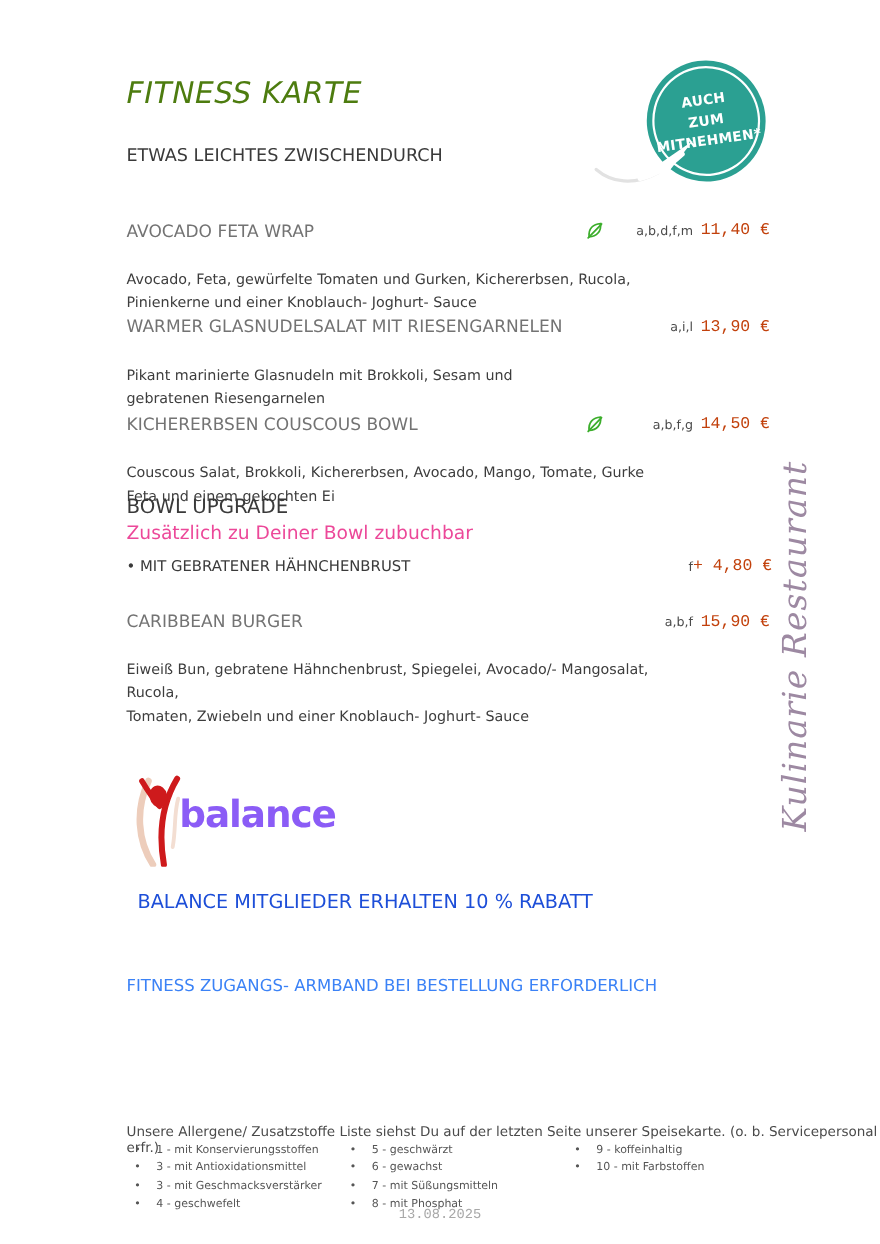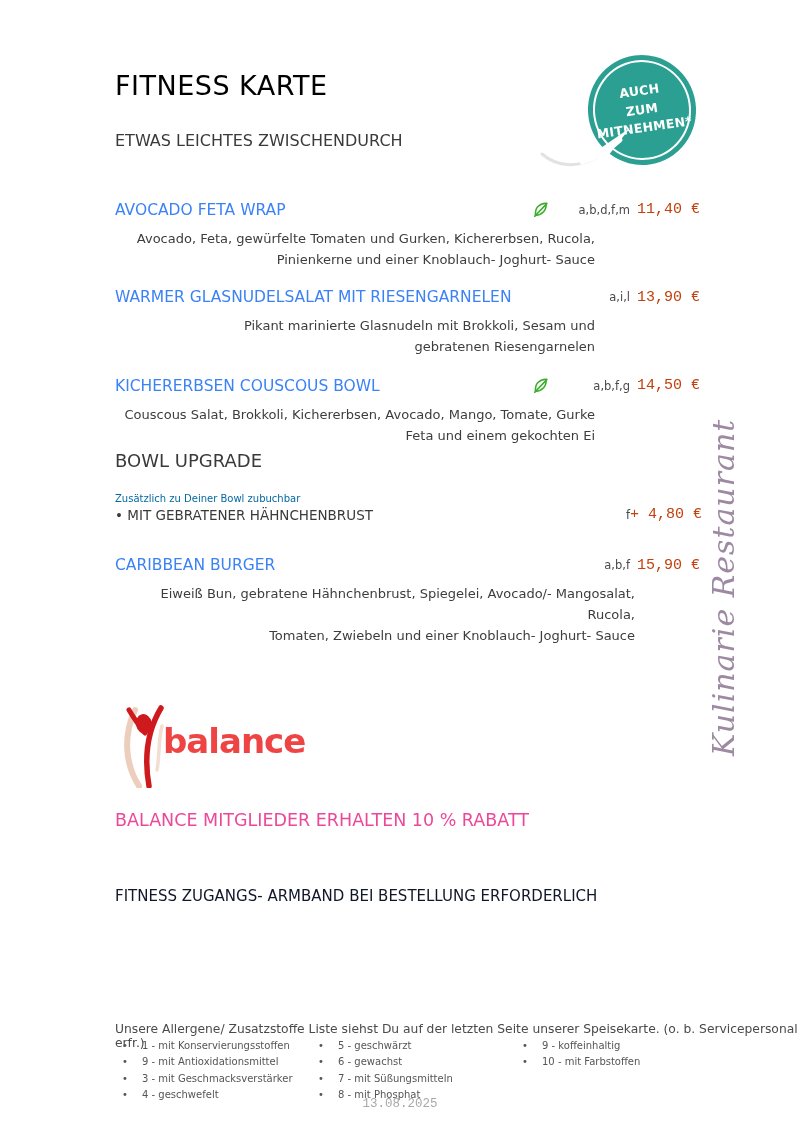--- a/index.html
+++ b/index.html
@@ -1,55 +1,55 @@
 <!DOCTYPE html>
 <html><head>
 <meta charset="utf-8">
 <style>
   html,body { margin:0; padding:0; background:#ffffff; }
   .page {
     position:relative; width:800px; height:1131px; background:#ffffff;
     font-family:"DejaVu Sans","Liberation Sans",sans-serif; color:#3d3d3d; overflow:hidden;
   }
   
-  .page-title { position:absolute; left:115px; top:70px; font-size:27px; font-weight:400; color:#000000; letter-spacing:0.5px; }
+  .page-title { position:absolute; left:115px; top:70px; font-size:27px; font-weight:400; color:#4d7c0f; letter-spacing:0.5px;font-style:italic; }
   .page-subtitle { position:absolute; left:115px; top:131px; font-size:16px; color:#3a3a3a; }
 
   
   .badge { position:absolute; left:588px; top:55px; width:108px; height:110px; border-radius:50%;
            background:#2BA092; transform:rotate(-8deg); display:flex; align-items:center; justify-content:center; }
   .badge-ring { position:absolute; inset:5px; border:2.5px solid #ffffff; border-radius:50%; }
   .badge-text { position:relative; text-align:center; color:#ffffff; font-weight:bold; font-size:12.5px; line-height:1.5; letter-spacing:0.3px; }
   .swoosh { position:absolute; left:538px; top:116px; }
 
   
   .watermark { position:absolute; left:706px; top:292px; height:590px; width:92px;
                writing-mode:vertical-rl; transform:rotate(180deg);
                font-family:"DejaVu Serif","Liberation Serif",serif; font-style:italic;
                font-size:30px; color:#9D89A2; letter-spacing:1px; text-align:center; }
 
   
   .menu-item { position:absolute; left:115px; width:585px; }
   .row { display:flex; align-items:center; }
-  .item-name { flex:1; font-size:15.5px; color:#3b82f6; }
+  .item-name { flex:1; font-size:15.5px; color:#737373; }
   .leaf { width:26px; display:flex; justify-content:flex-start; }
   .leaf.hidden { visibility:hidden; }
   .allergens { width:72px; text-align:right; font-size:11.5px; color:#4a4a4a; }
   .price { width:70px; text-align:right; font-size:15px; color:#c2410c; white-space:nowrap;font-family:Liberation Mono, monospace; }
-  .item-desc { margin-top:9px; font-size:13px; line-height:1.62; color:#3d3d3d; white-space:pre-line; width:480px;text-align:right; }
+  .item-desc { margin-top:25px; font-size:13px; line-height:1.62; color:#3d3d3d; white-space:pre-line; width:480px; }
   .section-title { font-size:18px; color:#3a3a3a; }
-  .section-sub { margin-top:22px; font-size:10px; color:#0369a1; }
+  .section-sub { margin-top:4px; font-size:17px; color:#ec4899; }
   .upgrade-name { flex:1; font-size:13.5px; color:#3a3a3a; }
 
   
   .logo-figure { position:absolute; left:113px; top:700px; }
-  .logo-word { position:absolute; left:163px; top:721px; font-size:34px; font-weight:bold; color:#ef4444; letter-spacing:-1px; }
-  .promo-1 { position:absolute; left:115px; top:810px; font-size:17.5px; color:#ec4899; }
+  .logo-word { position:absolute; left:163px; top:721px; font-size:34px; font-weight:bold; color:#8b5cf6; letter-spacing:-1px; }
+  .promo-1 { position:absolute; left:125px; top:810px; font-size:17.5px; color:#1d4ed8; }
   .promo-2 { position:absolute; left:115px; top:846px; font-size:17.5px; color:#3a3a3a; }
-  .promo-note { position:absolute; left:115px; top:887px; font-size:15px; color:#0f172a; }
+  .promo-note { position:absolute; left:115px; top:887px; font-size:15px; color:#3b82f6; }
 
   
   .footer-note { position:absolute; left:115px; top:1022px; font-size:12.3px; color:#4a4a4a; }
   .add-col { position:absolute; top:1040px; font-size:10px; color:#555555; }
   .add-col .li { display:flex; margin-bottom:3.5px; line-height:1.28; }
   .add-col .li::before { content:"•"; width:20px; color:#555; }
   .col1 { left:122px; } .col2 { left:318px; } .col3 { left:522px; }
   .date { position:absolute; left:0; right:0; top:1097px; text-align:center; font-size:12.5px; color:#a8a8a8;font-family:Liberation Mono, monospace; }
 </style>
 </head>
@@ -151,21 +151,21 @@
     <ellipse cx="31" cy="24" rx="8" ry="10" fill="#CE1A1C" transform="rotate(-12 31 24)"></ellipse>
   </svg>
   <div class="logo-word">balance</div>
 
   <div class="promo-1">BALANCE MITGLIEDER ERHALTEN 10 % RABATT</div>
   <div class="promo-note">FITNESS ZUGANGS- ARMBAND BEI BESTELLUNG ERFORDERLICH</div>
 
   <div class="footer-note">Unsere Allergene/ Zusatzstoffe Liste siehst Du auf der letzten Seite unserer Speisekarte. (o. b. Servicepersonal erfr.)</div>
   <div class="add-col col1">
     <div class="li">1 - mit Konservierungsstoffen</div>
-    <div class="li">9 - mit Antioxidationsmittel</div>
+    <div class="li">3 - mit Antioxidationsmittel</div>
     <div class="li">3 - mit Geschmacksverstärker</div>
     <div class="li">4 - geschwefelt</div>
   </div>
   <div class="add-col col2">
     <div class="li">5 - geschwärzt</div>
     <div class="li">6 - gewachst</div>
     <div class="li">7 - mit Süßungsmitteln</div>
     <div class="li">8 - mit Phosphat</div>
   </div>
   <div class="add-col col3">

